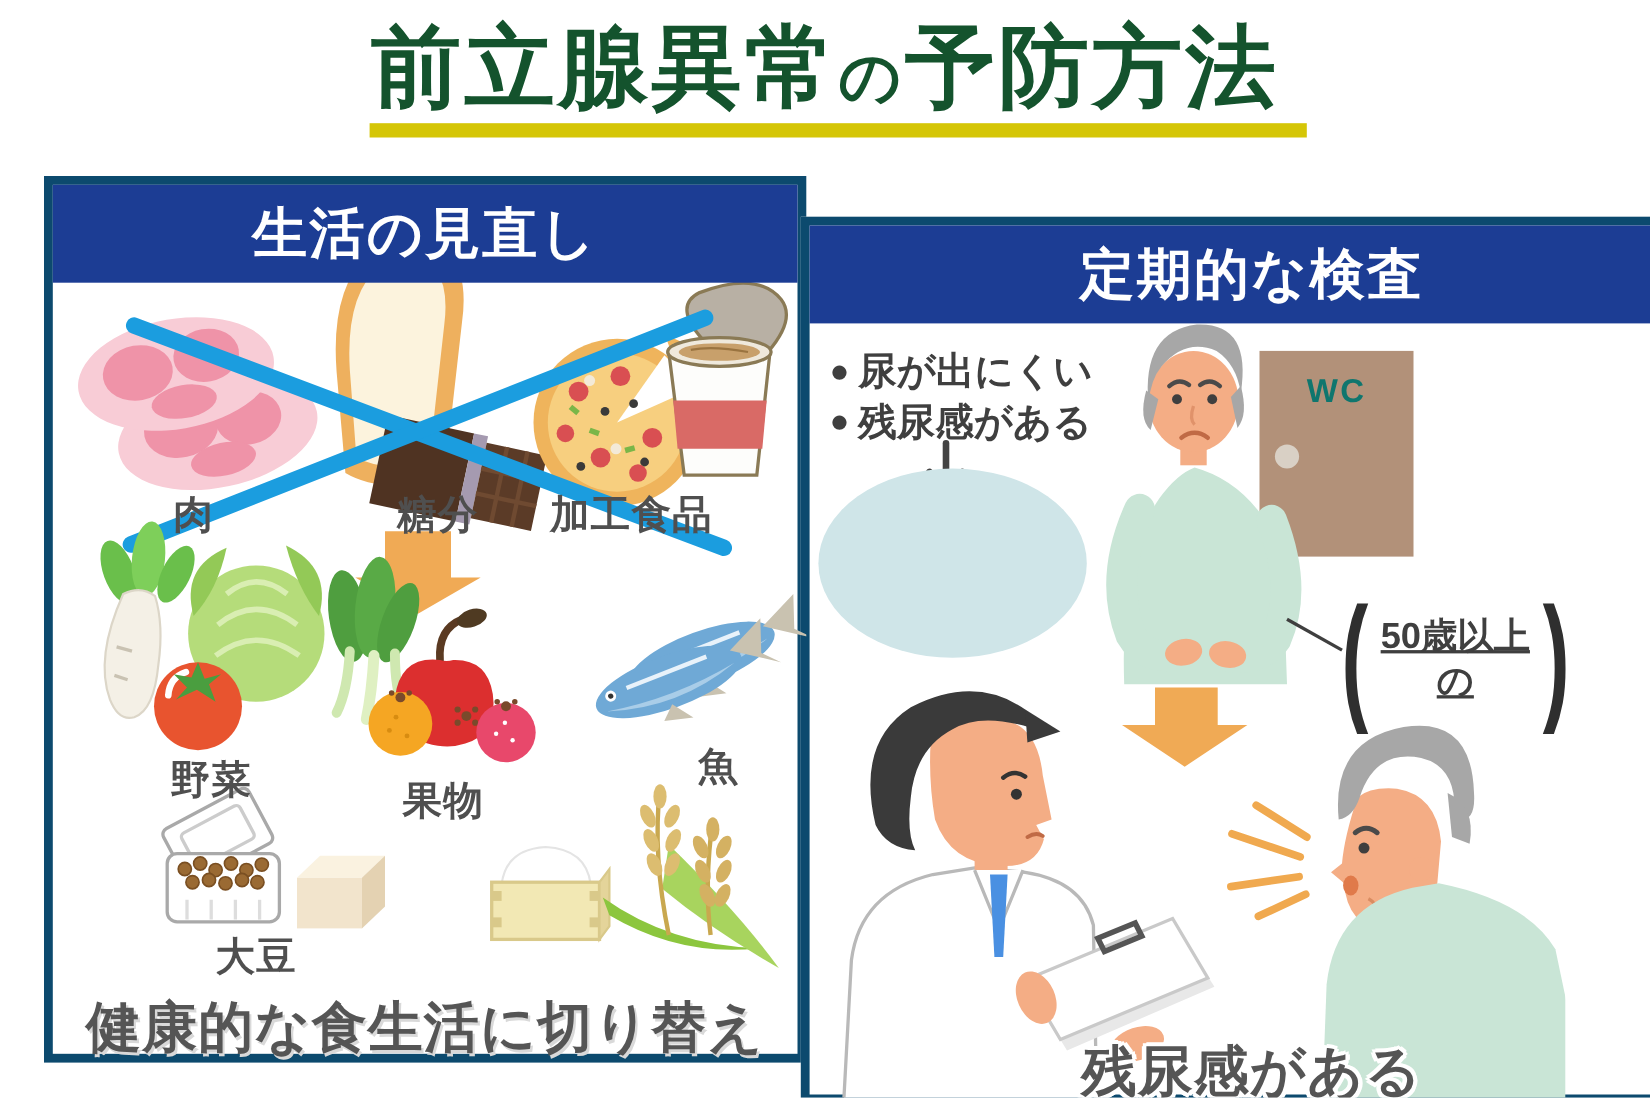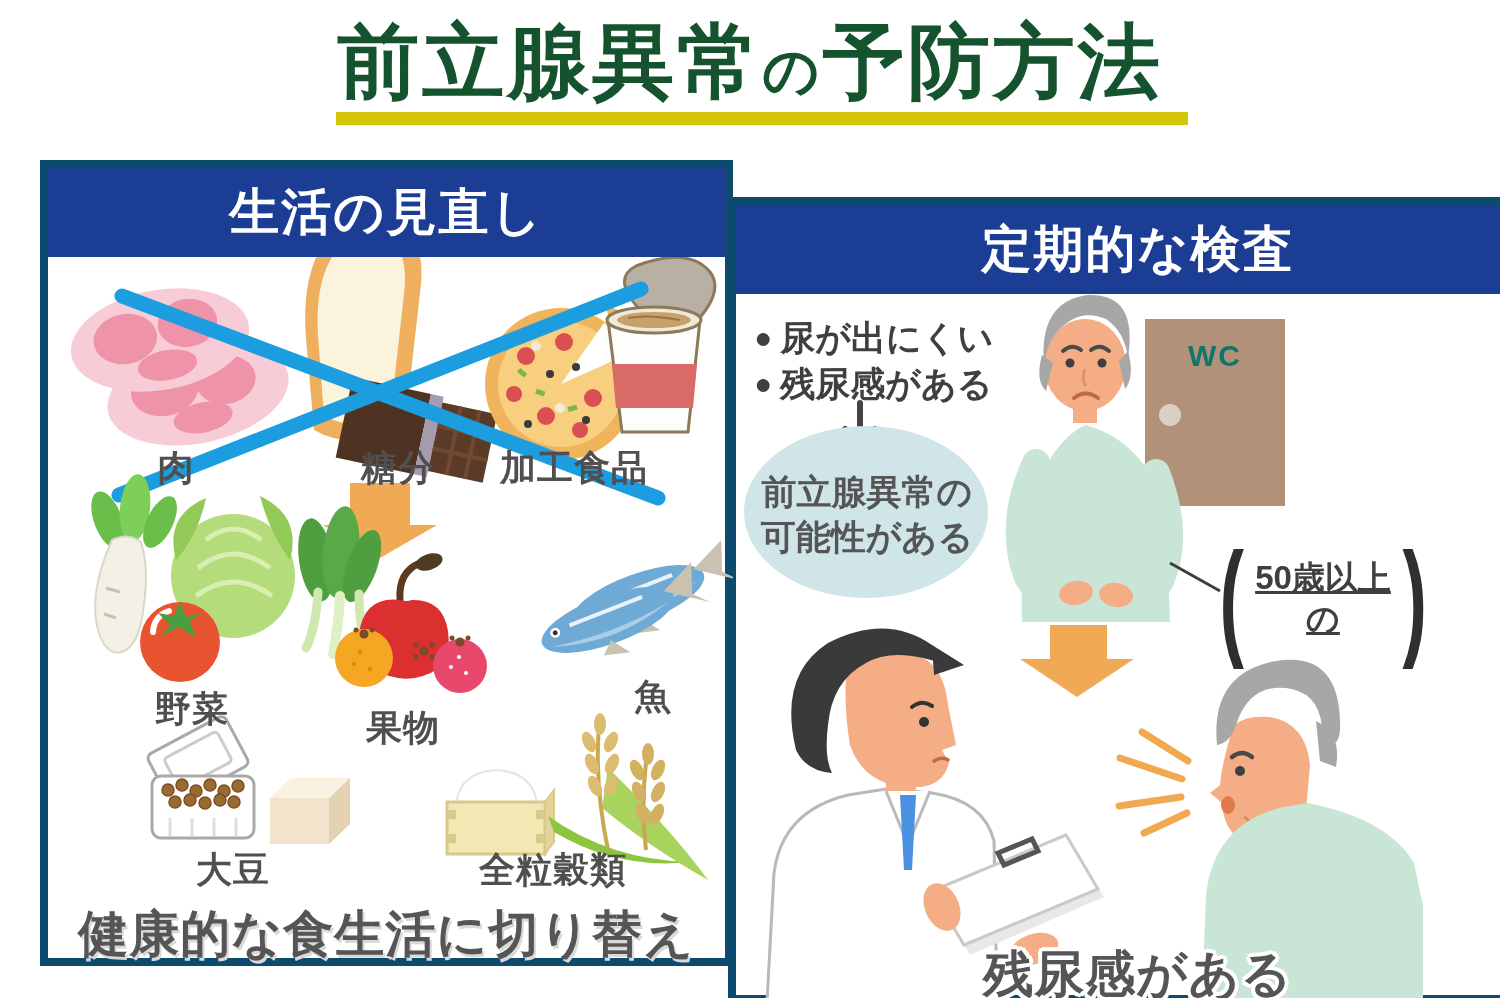--- a/index.html
+++ b/index.html
@@ -284,21 +284,20 @@
       </g>
     </svg>
 
     <div class="food-label" style="left:68px;top:276px;width:120px;">肉</div>
     <div class="food-label" style="left:290px;top:276px;width:120px;">糖分</div>
     <div class="food-label" style="left:436px;top:276px;width:180px;">加工食品</div>
     <div class="food-label" style="left:84px;top:517px;width:120px;">野菜</div>
     <div class="food-label" style="left:295px;top:536px;width:120px;">果物</div>
     <div class="food-label" style="left:545px;top:505px;width:120px;">魚</div>
     <div class="food-label" style="left:125px;top:678px;width:120px;">大豆</div>
-    <div class="food-label" style="left:415px;top:678px;width:180px;">全粒穀類</div>
 
     <div class="caption" id="caption-left">健康的な食生活に切り替え</div>
   </div>
 
   <div class="panel" id="panel-right">
     <div class="panel-header">
       <span>定期的な検査</span>
     </div>
 
     <svg width="687" height="798" viewBox="0 0 687 798">
@@ -380,24 +379,20 @@
       <div class="row">
         <span class="marker">●</span>
         <span>尿が出にくい</span>
       </div>
       <div class="row">
         <span class="marker">●</span>
         <span>残尿感がある</span>
       </div>
     </div>
 
-    <div class="possibility">
-      <div>前立腺異常の</div>
-      <div>可能性がある</div>
-    </div>
 
     <div class="wc-label">WC</div>
 
     <div class="note">
       <span class="paren">(</span>
       <span class="note-text">
         <div>50歳以上の</div>
       </span>
       <span class="paren">)</span>
     </div>

